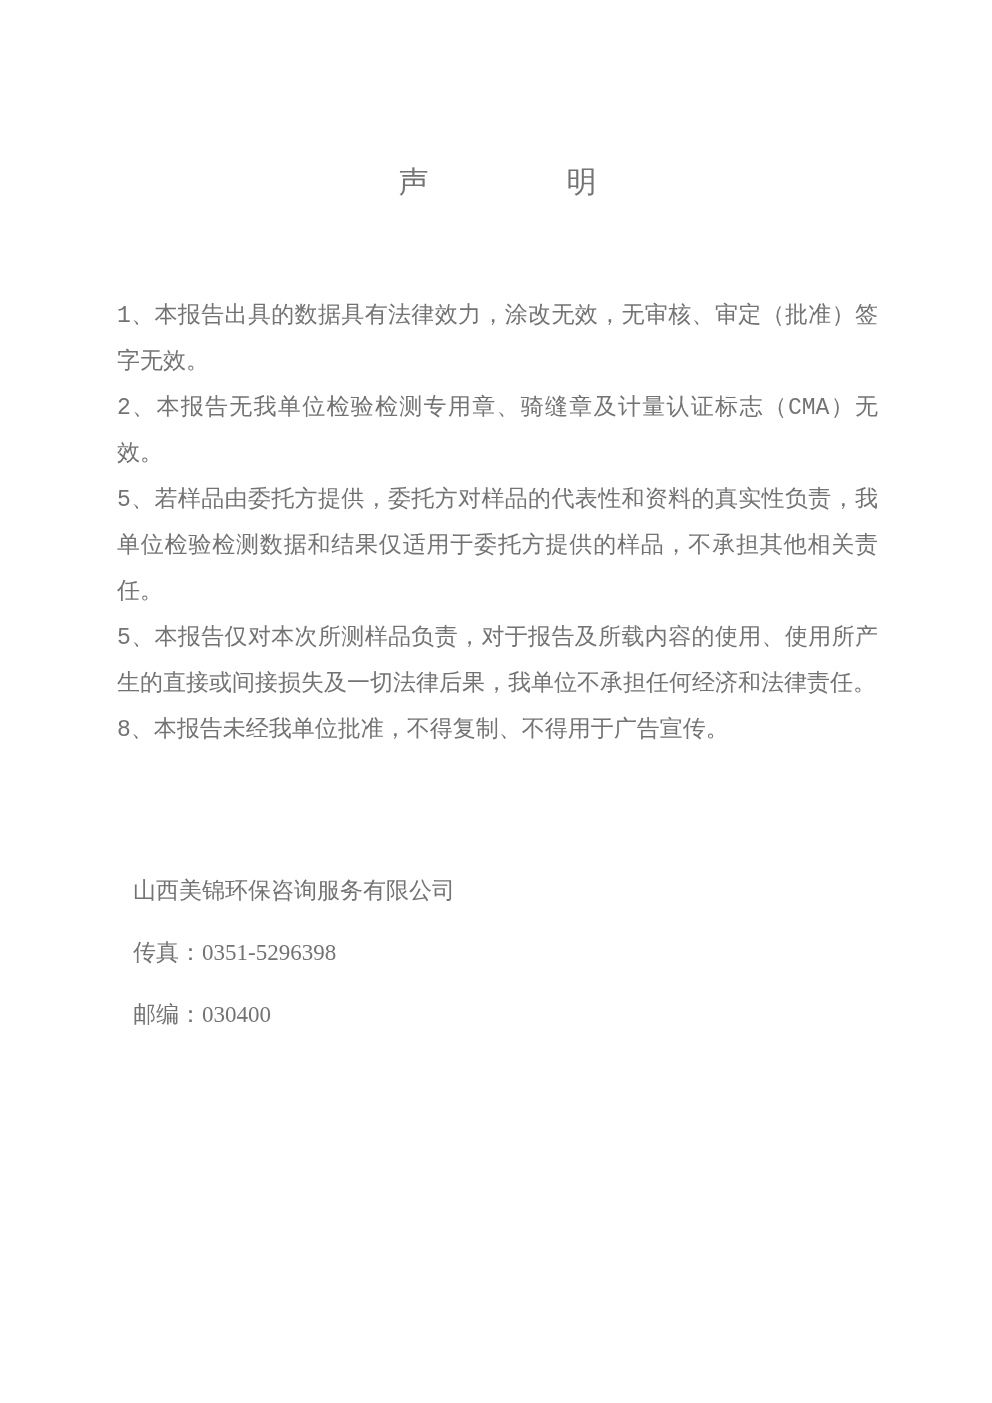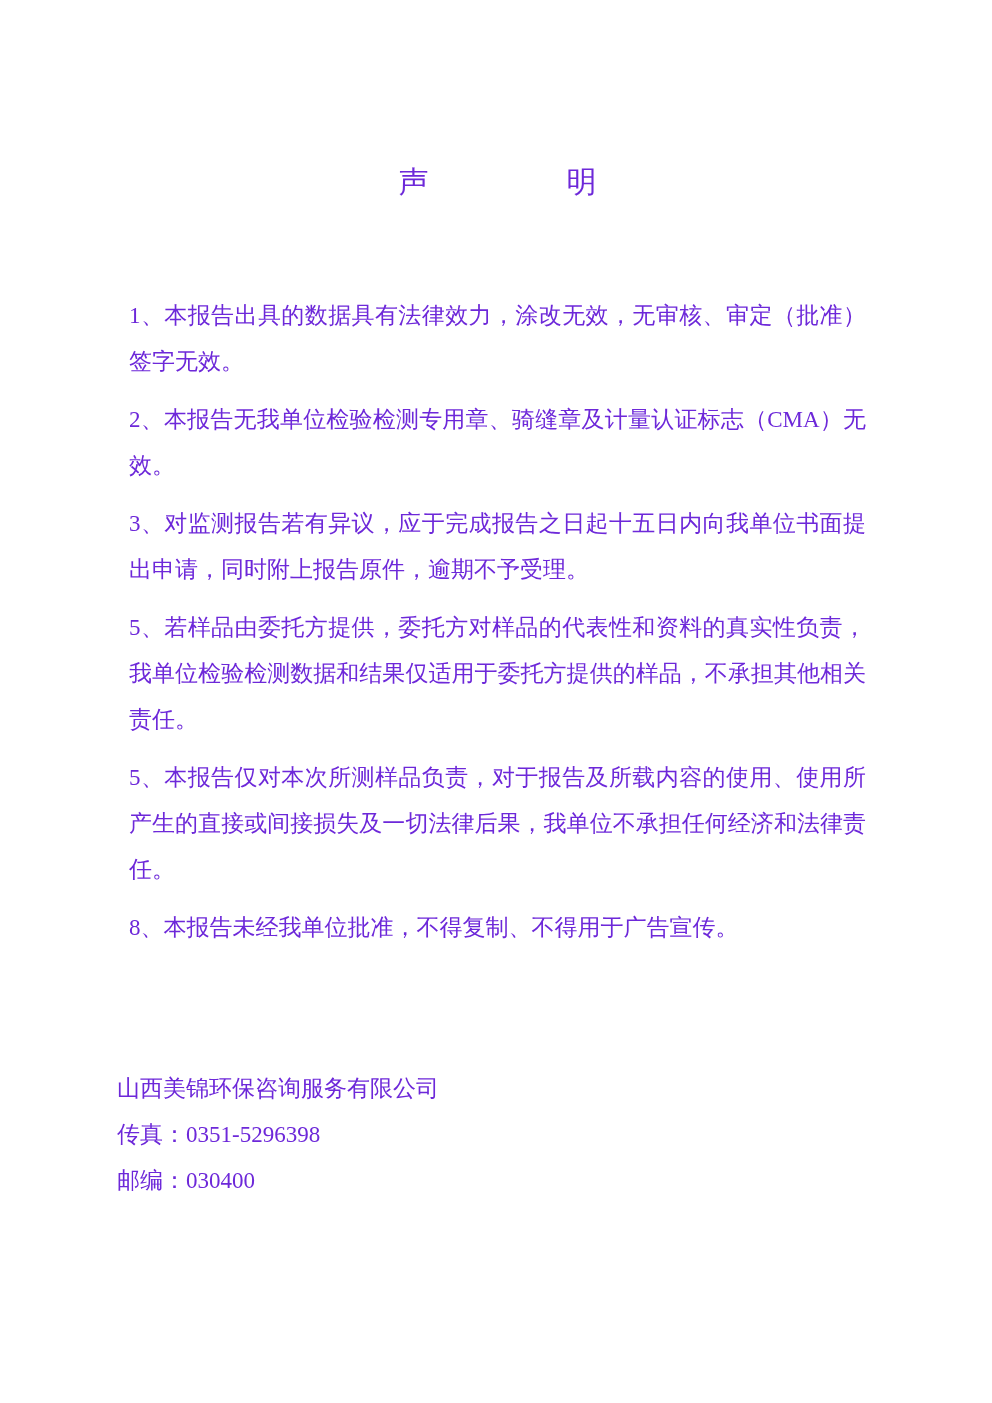--- a/index.html
+++ b/index.html
@@ -6,21 +6,21 @@
     margin: 0;
     padding: 0;
     background: #ffffff;
   }
   .page {
     position: relative;
     width: 992px;
     height: 1403px;
     box-sizing: border-box;
     background: #ffffff;
-    color: #6d28d9;
+    color: #737373;
     font-family: "Liberation Serif", "DejaVu Serif", serif;
     padding: 164px 114px 0 117px;
     overflow: hidden;
   }
   .doc-title {
     margin: 0;
     font-size: 30px;
     font-weight: 400;
     line-height: 36px;
     text-align: center;
@@ -31,47 +31,47 @@
     display: inline-block;
     margin-right: 138px;
   }
   .statements {
     margin-top: 93px;
     font-size: 23px;
     line-height: 46px;
     text-align: justify;
   }
   .statements p {
-    margin: 12px;
+    margin: 0;
     padding: 0;
+    font-family: Liberation Mono, monospace;
   }
   .contact {
     margin-top: 115px;
     font-size: 23px;
     line-height: 46px;
   }
   .contact p {
-    margin: 0;
+    margin: 16px;
     padding: 0;
   }
   .contact .num-value {
     font-family: "Liberation Serif", serif;
   }
 </style>
 </head>
 <body>
 
 <div class="page">
 
   <h1 class="doc-title"><span class="title-left">声</span><span class="title-right">明</span></h1>
 
   <div class="statements">
     <p>1、本报告出具的数据具有法律效力，涂改无效，无审核、审定（批准）签字无效。</p>
     <p>2、本报告无我单位检验检测专用章、骑缝章及计量认证标志（CMA）无效。</p>
-    <p>3、对监测报告若有异议，应于完成报告之日起十五日内向我单位书面提出申请，同时附上报告原件，逾期不予受理。</p>
     <p>5、若样品由委托方提供，委托方对样品的代表性和资料的真实性负责，我单位检验检测数据和结果仅适用于委托方提供的样品，不承担其他相关责任。</p>
     <p>5、本报告仅对本次所测样品负责，对于报告及所载内容的使用、使用所产生的直接或间接损失及一切法律后果，我单位不承担任何经济和法律责任。</p>
     <p>8、本报告未经我单位批准，不得复制、不得用于广告宣传。</p>
   </div>
 
   <div class="contact">
     <p><span>山西美锦环保咨询服务有限公司</span></p>
     <p><span>传真：</span><span class="num-value">0351-5296398</span></p>
     <p><span>邮编：</span><span class="num-value">030400</span></p>
   </div>

